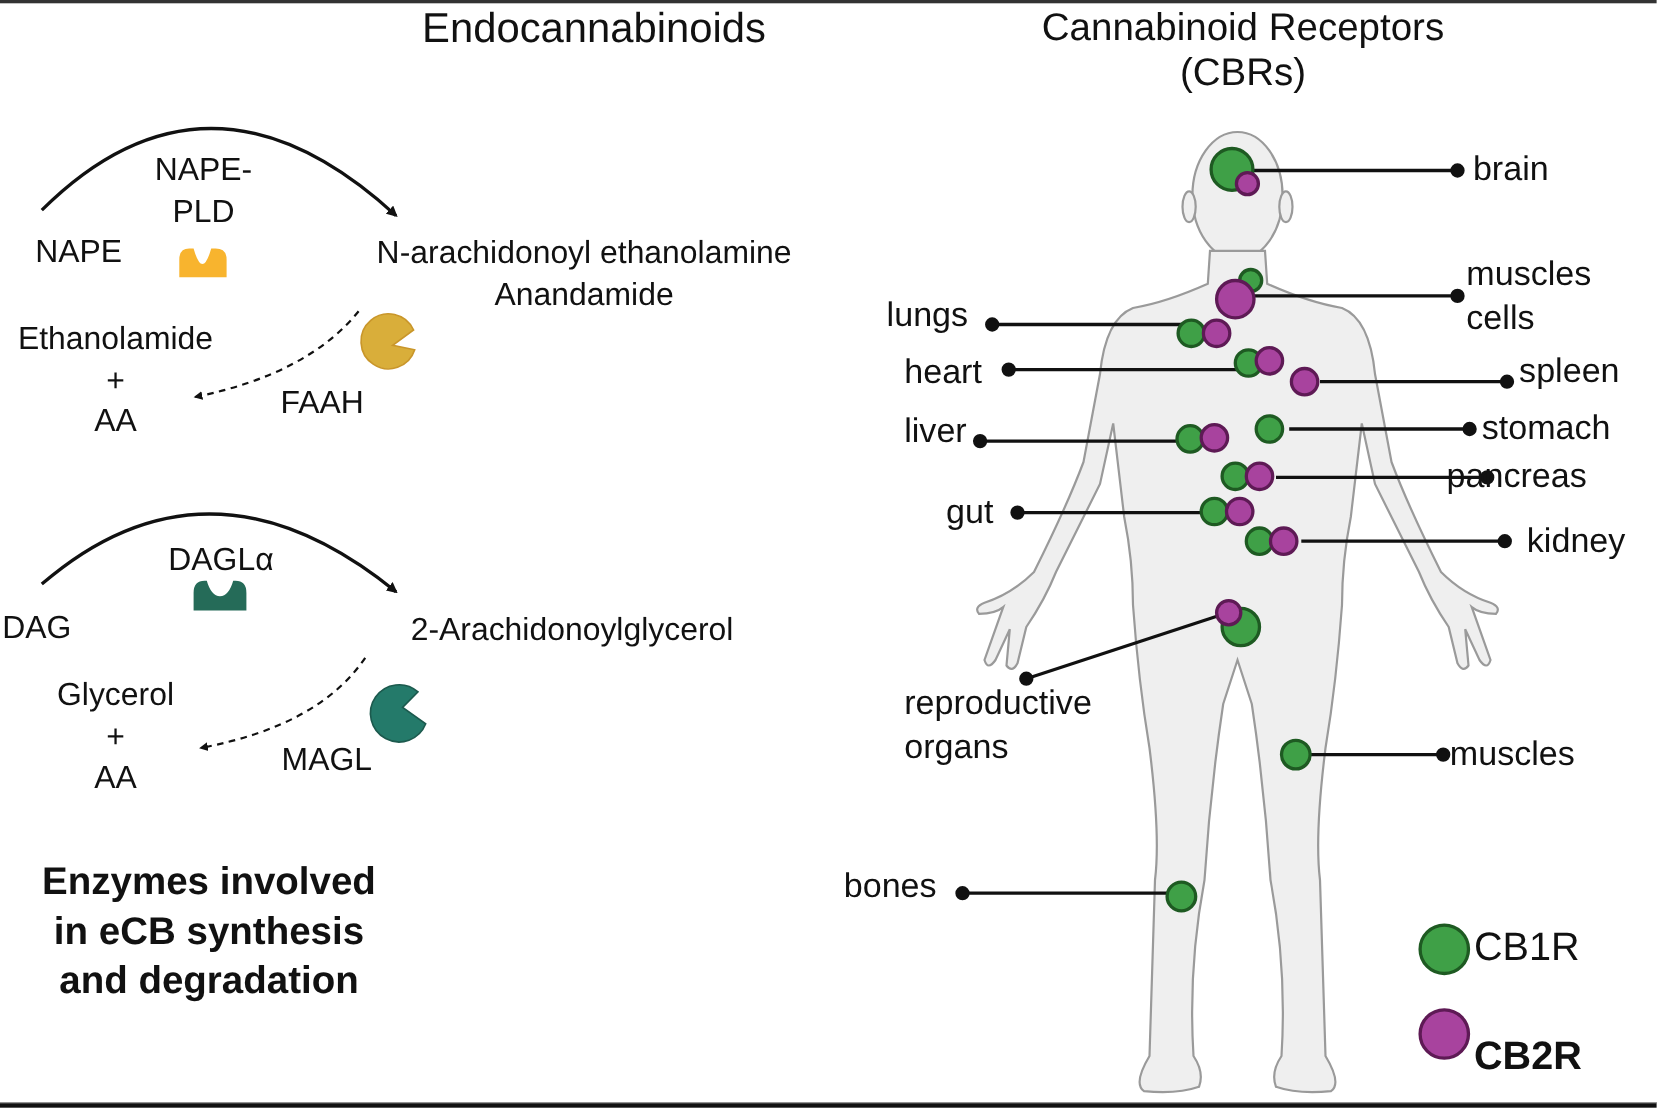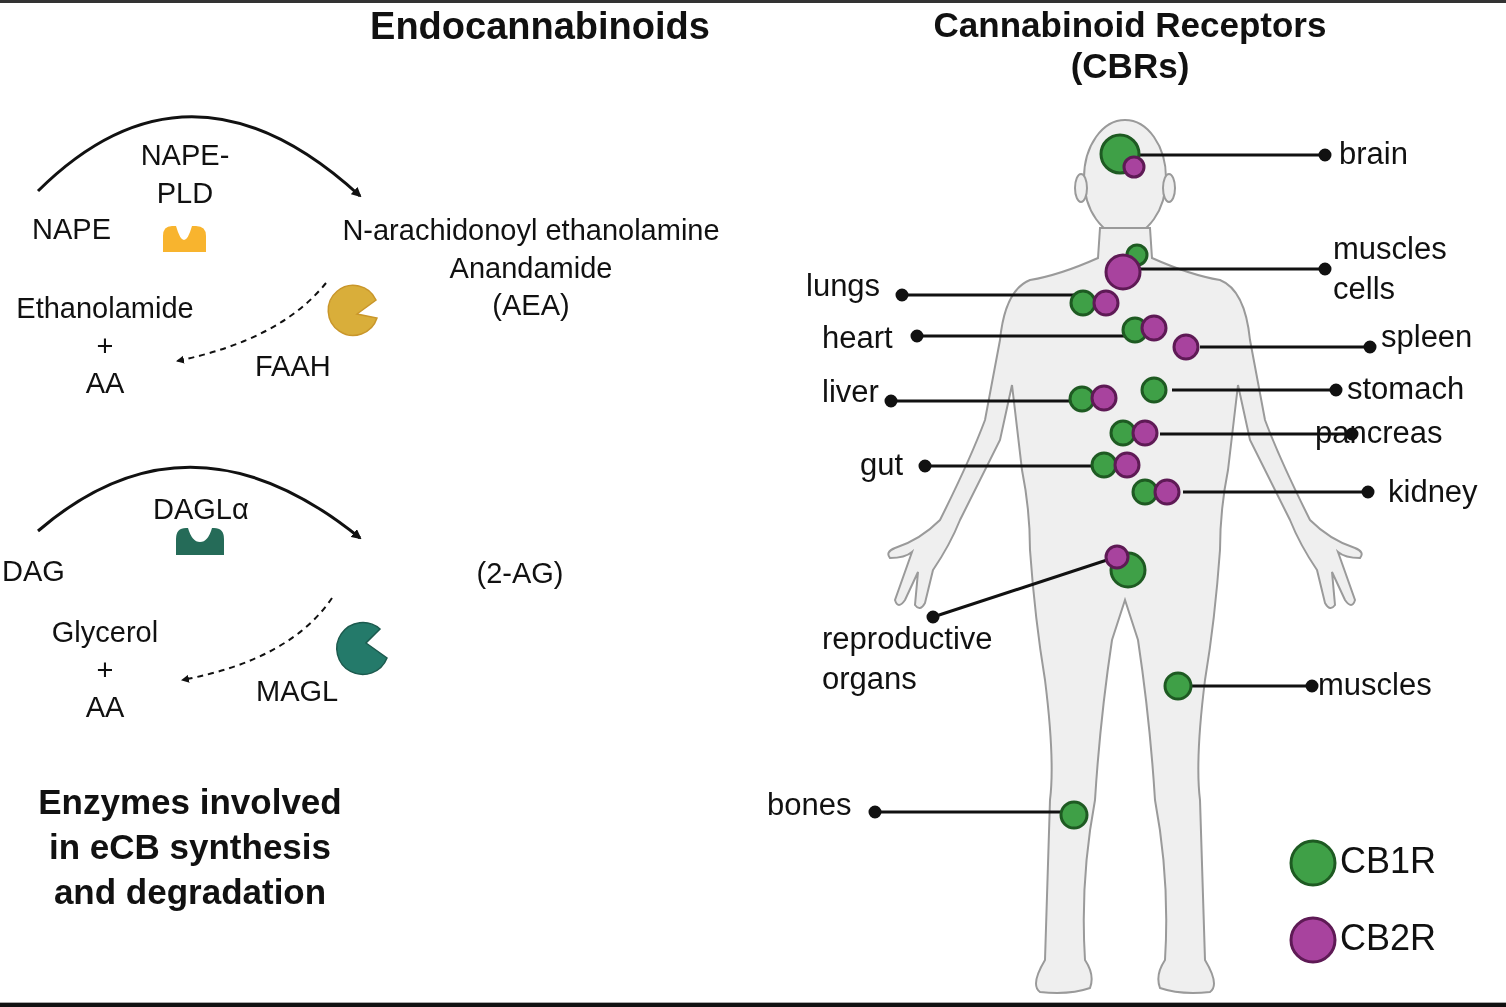--- a/index.html
+++ b/index.html
@@ -1,20 +1,20 @@
 <!DOCTYPE html>
 <html><head>
 <meta charset="utf-8">
 <style>
   html, body { margin:0; padding:0; background:#fff; }
   body { width:1506px; height:1007px; position:relative; overflow:hidden;
          font-family:"Liberation Sans", "DejaVu Sans", sans-serif; color:#111; }
   .frame-top { position:absolute; left:0; top:0; width:1506px; height:3px; background:#333; }
   .frame-bottom { position:absolute; left:0; bottom:0; width:1506px; height:4px; background:#111; border-top:1px solid #aaa; }
-  .title { position:absolute; font-weight:bold; text-align:center; line-height:1.18; }
+  .title { position:absolute; font-weight:normal; text-align:center; line-height:1.18; }
   .t1 { left:340px; top:4px; width:400px; font-size:38px; }
   .t2 { left:900px; top:4px; width:460px; font-size:35px; }
   .lbl { position:absolute; font-size:29px; line-height:1.3; white-space:nowrap; }
   .center { text-align:center; }
   .footer-heading { position:absolute; left:10px; top:780px; width:360px; text-align:center;
                     font-weight:bold; font-size:35px; line-height:1.28; }
   svg.overlay { position:absolute; left:0; top:0; }
   .organ { position:absolute; font-size:31px; white-space:nowrap; line-height:1.3; }
   .legend-label { position:absolute; font-size:36px; }
 </style>
@@ -137,33 +137,32 @@
 </svg>
 
 <div class="lbl" style="left:0px;top:211px;padding-left:32px;">NAPE</div>
 <div class="lbl center" style="left:120px;top:137px;width:130px;">
   <div>NAPE-</div>
   <div>PLD</div>
 </div>
 <div class="lbl center" style="left:290px;top:212px;width:482px;">
   <div>N-arachidonoyl ethanolamine</div>
   <div>Anandamide</div>
-  <div>(AEA)</div>
 </div>
 <div class="lbl center" style="left:0px;top:290px;width:210px;">
   <div>Ethanolamide</div>
   <div>+</div>
   <div>AA</div>
 </div>
 <div class="lbl" style="left:255px;top:348px;">FAAH</div>
 
 <div class="lbl" style="left:2px;top:553px;">DAG</div>
 <div class="lbl" style="left:153px;top:491px;">DAGLα</div>
 <div class="lbl center" style="left:330px;top:555px;width:380px;">
-  <div>(2-AG)</div>
+  <div>2-Arachidonoylglycerol</div>
 </div>
 <div class="lbl center" style="left:0px;top:614px;width:210px;">
   <div>Glycerol</div>
   <div>+</div>
   <div>AA</div>
 </div>
 <div class="lbl" style="left:256px;top:673px;">MAGL</div>
 
 <div class="footer-heading">
   <div>Enzymes involved</div>
@@ -185,13 +184,13 @@
 <div class="organ" style="left:860px;top:445px;">gut</div>
 <div class="organ" style="left:1388px;top:472px;">kidney</div>
 <div class="organ" style="left:822px;top:619px;">
   <div>reproductive</div>
   <div>organs</div>
 </div>
 <div class="organ" style="left:1318px;top:665px;">muscles</div>
 <div class="organ" style="left:767px;top:785px;">bones</div>
 
 <div class="legend-label" style="left:1340px;top:840px;">CB1R</div>
-<div class="legend-label" style="left:1340px;top:917px;">CB2R</div>
+<div class="legend-label" style="left:1340px;top:939px;font-weight:bold;">CB2R</div>
 
 </body></html>

